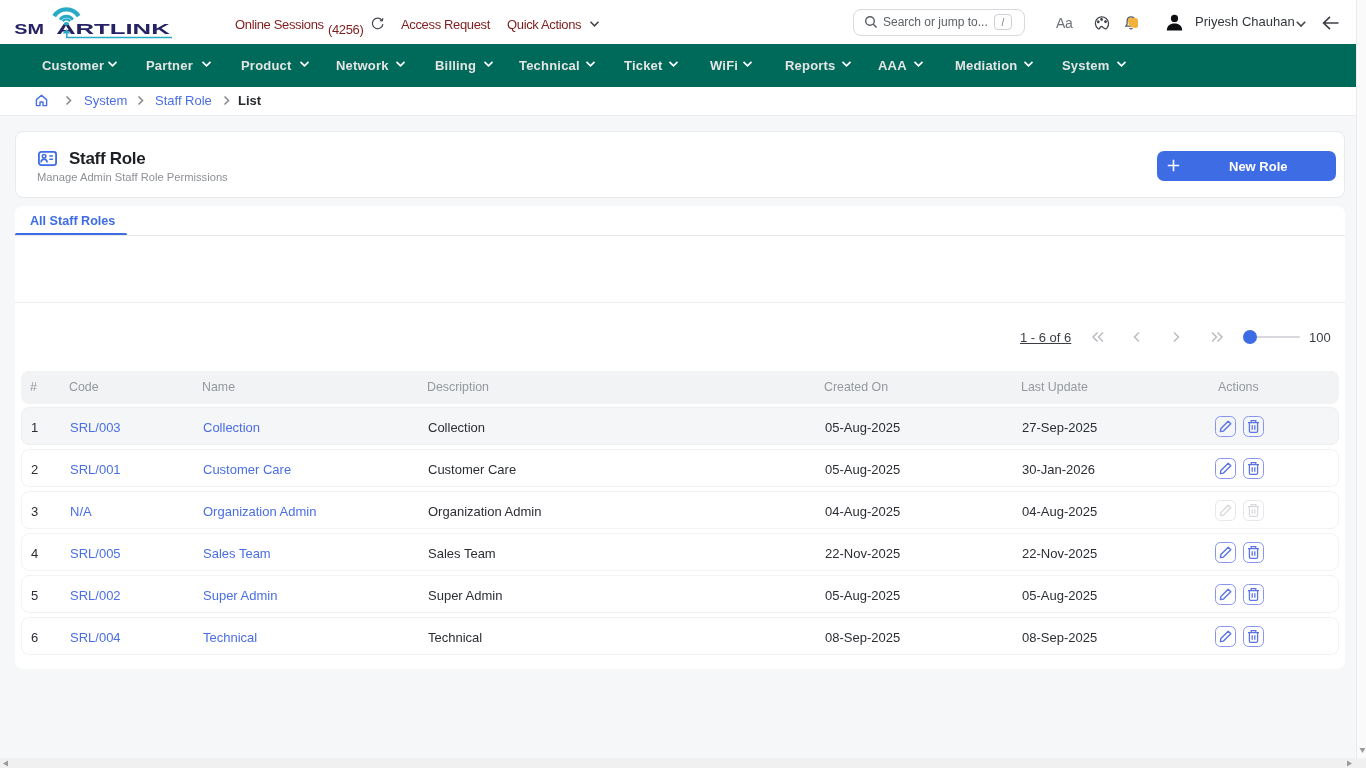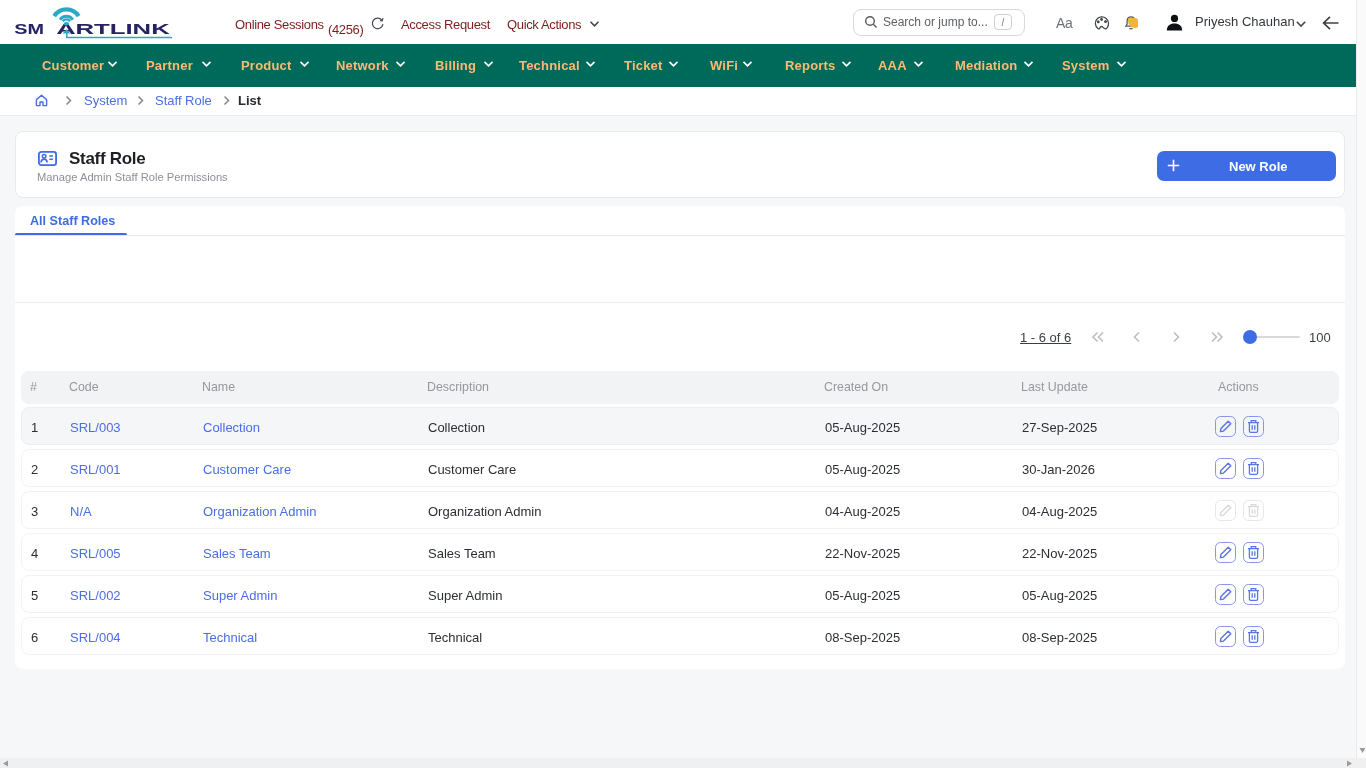--- a/index.html
+++ b/index.html
@@ -4,21 +4,21 @@
 <style>
 * { margin:0; padding:0; box-sizing:border-box; }
 html,body { width:1366px; height:768px; overflow:hidden; font-family:"Liberation Sans", sans-serif; background:#f6f7f8; }
 .abs { position:absolute; }
 #stage { position:relative; width:1366px; height:768px; }
 
 #topbar { position:absolute; left:0; top:0; width:1366px; height:44px; background:#fff; }
 .tb-text { position:absolute; font-size:13.5px; color:#7f1d1d; letter-spacing:-0.35px; }
 
 #navbar { position:absolute; left:0; top:44px; width:1356px; height:43px; background:#006a5a; }
-.nav-item { position:absolute; top:0; height:43px; line-height:43px; color:#fdba74; font-size:13px; font-weight:bold; letter-spacing:0.2px; }
+.nav-item { position:absolute; top:0; height:43px; line-height:43px; color:#e5e5e5; font-size:13px; font-weight:bold; letter-spacing:0.2px; }
 .nav-chev { position:absolute; top:16px; }
 
 #crumb { position:absolute; left:0; top:87px; width:1356px; height:29px; background:#fff; border-bottom:1px solid #ebebee; }
 .bc-link { position:absolute; top:6px; font-size:13px; color:#4a6ee3; }
 .bc-sep  { position:absolute; top:7.5px; font-size:12px; color:#9a9ca2; }
 
 #card1 { position:absolute; left:15px; top:131px; width:1330px; height:67px; background:#fff; border:1px solid #e9eaec; border-radius:8px; }
 #btnNew { position:absolute; left:1141px; top:19px; width:179px; height:30px; background:#3d6ce4; border-radius:7px; color:#fff; }
 
 #panel2 { position:absolute; left:15px; top:206px; width:1330px; height:463px; background:#fff; border-radius:8px; }

